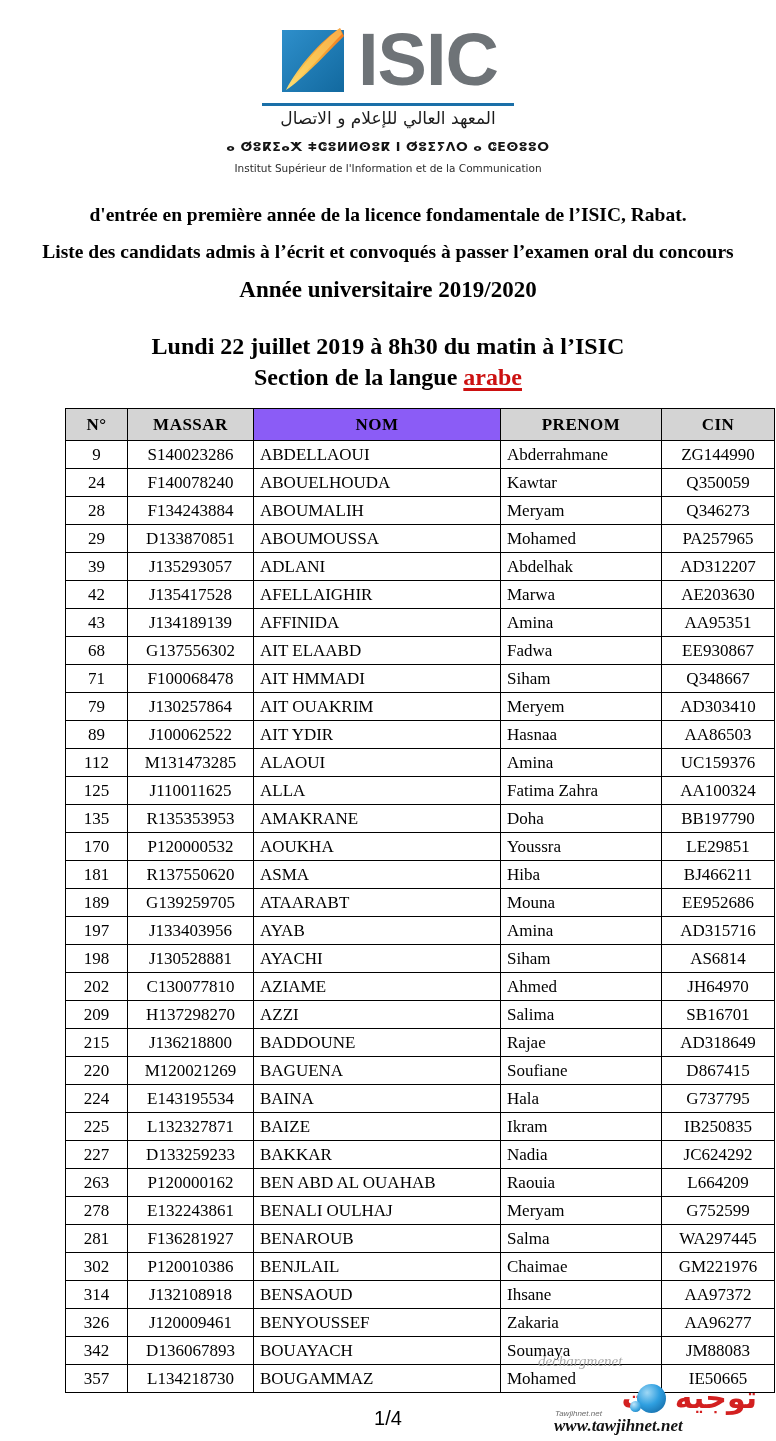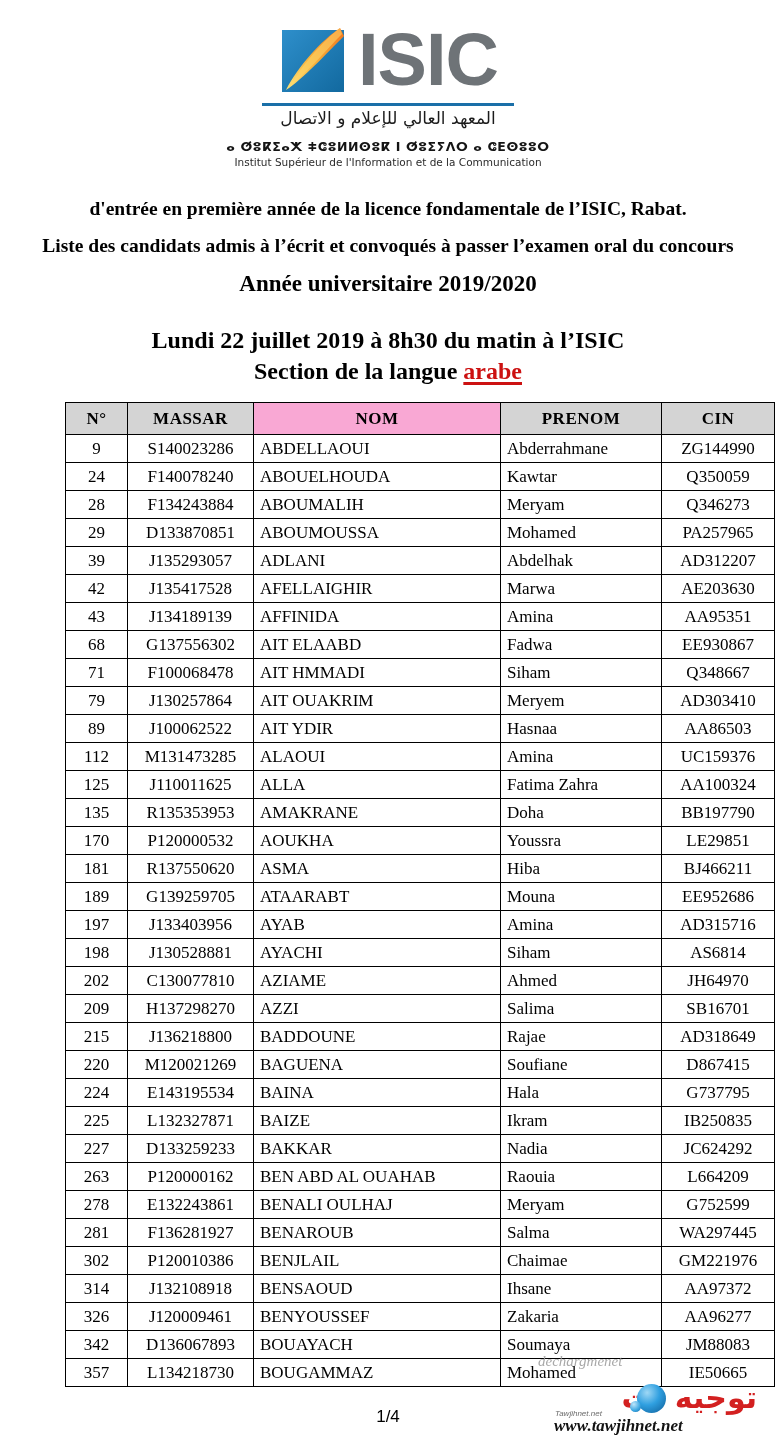--- a/index.html
+++ b/index.html
@@ -65,21 +65,21 @@
     font-weight: bold;
     letter-spacing: 0.6px;
     color: #141414;
     margin-top: 11px;
     font-family: "DejaVu Sans", sans-serif;
     white-space: nowrap;
   }
   .logo-fr {
     font-size: 10.5px;
     color: #2b2b2b;
-    margin-top: 2px;
+    margin-top: 8px;
     font-family: "DejaVu Sans", sans-serif;
     white-space: nowrap;
   }
 
   
   .title-block {
     text-align: center;
     margin-top: 22px;
   }
   .title-main {
@@ -144,21 +144,21 @@
   .col-prenom{ width: 148px; text-align: left; }
   .col-cin   { width: 100px; text-align: center; }
 
   
   .page-num {
     position: absolute;
     left: 0;
     right: 0;
     top: 1407px;
     text-align: center;
-    font-size: 17px;
+    font-size: 20px;
     font-family: "Liberation Sans", sans-serif;
   }
   .tawjih-wm {
     position: absolute;
     left: 527px;
     top: 1383px;
     width: 230px;
     height: 56px;
     pointer-events: none;
   }
@@ -263,21 +263,21 @@
   <div class="title-date">Lundi 22 juillet 2019 à 8h30 du matin à l’ISIC</div>
   <div class="title-section"><span>Section de la langue </span><span class="accent-red" style="color: rgb(204, 17, 17);">arabe</span></div>
 </div>
 
 <div class="table-wrap">
   <table class="roster">
     <thead>
       <tr>
         <th class="col-num" style="background: rgb(212, 212, 212);">N°</th>
         <th class="col-massar" style="background: rgb(212, 212, 212);">MASSAR</th>
-        <th class="col-nom" style="background: #f9a8d4;">NOM</th>
+        <th class="col-nom" style="background: #8b5cf6;">NOM</th>
         <th class="col-prenom" style="background: rgb(212, 212, 212);">PRENOM</th>
         <th class="col-cin" style="background: rgb(212, 212, 212);">CIN</th>
       </tr>
     </thead>
     <tbody id="roster-body">
         <tr>
           <td class="col-num">9</td>
           <td class="col-massar">S140023286</td>
           <td class="col-nom">ABDELLAOUI</td>
           <td class="col-prenom">Abderrahmane</td>

